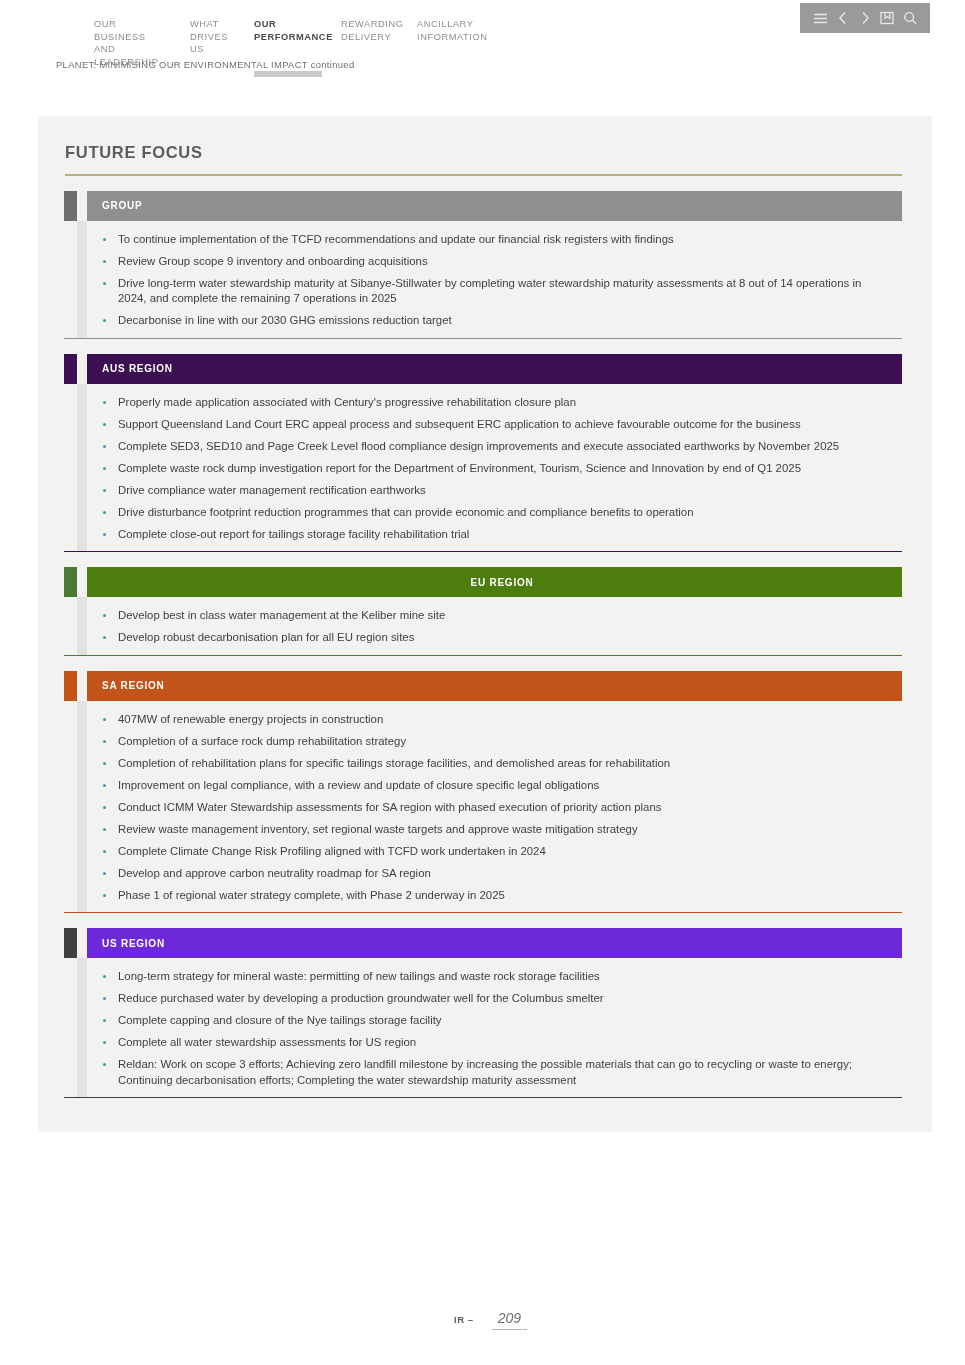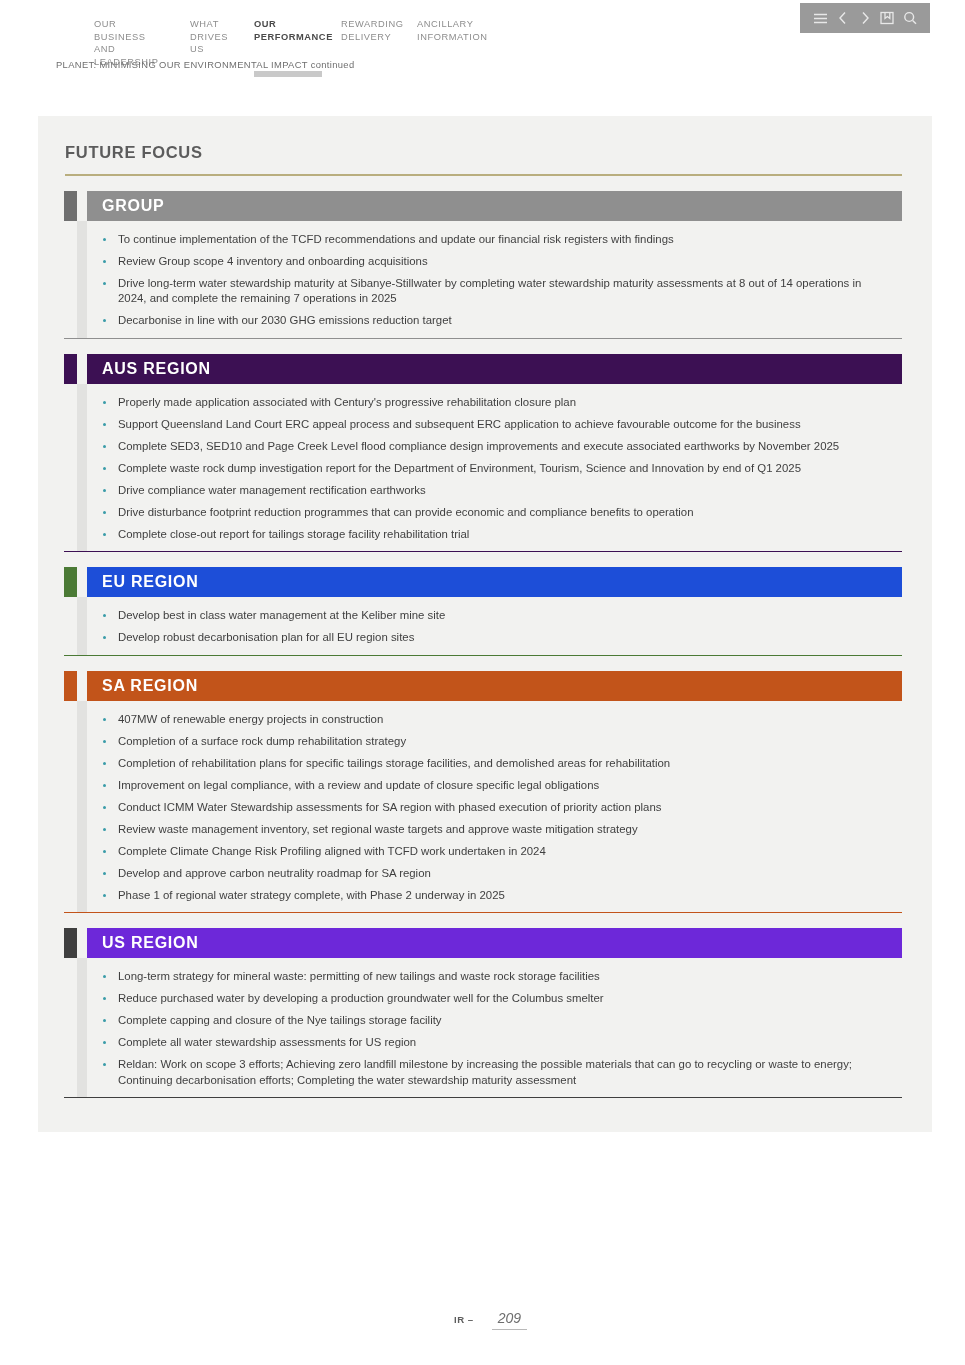--- a/index.html
+++ b/index.html
@@ -125,21 +125,21 @@
   }
   .head-bar {
     flex: 1;
     align-self: stretch;
     display: flex;
     align-items: center;
     padding-left: 15px;
   }
   .head-label {
     color: #ffffff;
-    font-size: 16px;
+    font-size: 10px;
     font-weight: bold;
     letter-spacing: 0.75px;
     text-transform: uppercase;
   }
 
   .region-body {
     position: relative;
     padding: 11px 14px 9px 36px;
     border-bottom-width: 1.6px;
     border-bottom-style: solid;
@@ -254,21 +254,21 @@
         <div class="region-head">
           <div class="head-tab" style="background: rgb(111, 111, 111);"></div>
           <div class="head-gap"></div>
           <div class="head-bar" style="background: rgb(143, 143, 143);">
             <span class="head-label">GROUP</span>
           </div>
         </div>
         <div class="region-body" style="border-bottom-color: rgb(143, 143, 143);">
           <ul class="bullets">
             <li>To continue implementation of the TCFD recommendations and update our financial risk registers with findings</li>
-            <li>Review Group scope 4 inventory and onboarding acquisitions</li>
+            <li>Review Group scope 9 inventory and onboarding acquisitions</li>
             <li>Drive long-term water stewardship maturity at Sibanye-Stillwater by completing water stewardship maturity assessments at 8 out of 14 operations in 2024, and complete the remaining 7 operations in 2025</li>
             <li>Decarbonise in line with our 2030 GHG emissions reduction target</li>
           </ul>
         </div>
       </section>
       <section class="region">
         <div class="region-head">
           <div class="head-tab" style="background: rgb(60, 16, 83);"></div>
           <div class="head-gap"></div>
           <div class="head-bar" style="background: rgb(60, 16, 83);">
@@ -284,21 +284,21 @@
             <li>Drive compliance water management rectification earthworks</li>
             <li>Drive disturbance footprint reduction programmes that can provide economic and compliance benefits to operation</li>
             <li>Complete close-out report for tailings storage facility rehabilitation trial</li>
           </ul>
         </div>
       </section>
       <section class="region">
         <div class="region-head">
           <div class="head-tab" style="background: rgb(75, 122, 53);"></div>
           <div class="head-gap"></div>
-          <div class="head-bar" style="background: #1d4ed8;">
+          <div class="head-bar" style="background: #4d7c0f; justify-content: center;">
             <span class="head-label">EU REGION</span>
           </div>
         </div>
         <div class="region-body" style="border-bottom-color: rgb(75, 122, 53);">
           <ul class="bullets">
             <li>Develop best in class water management  at the Keliber mine site</li>
             <li>Develop robust decarbonisation plan for all EU region sites</li>
           </ul>
         </div>
       </section>

